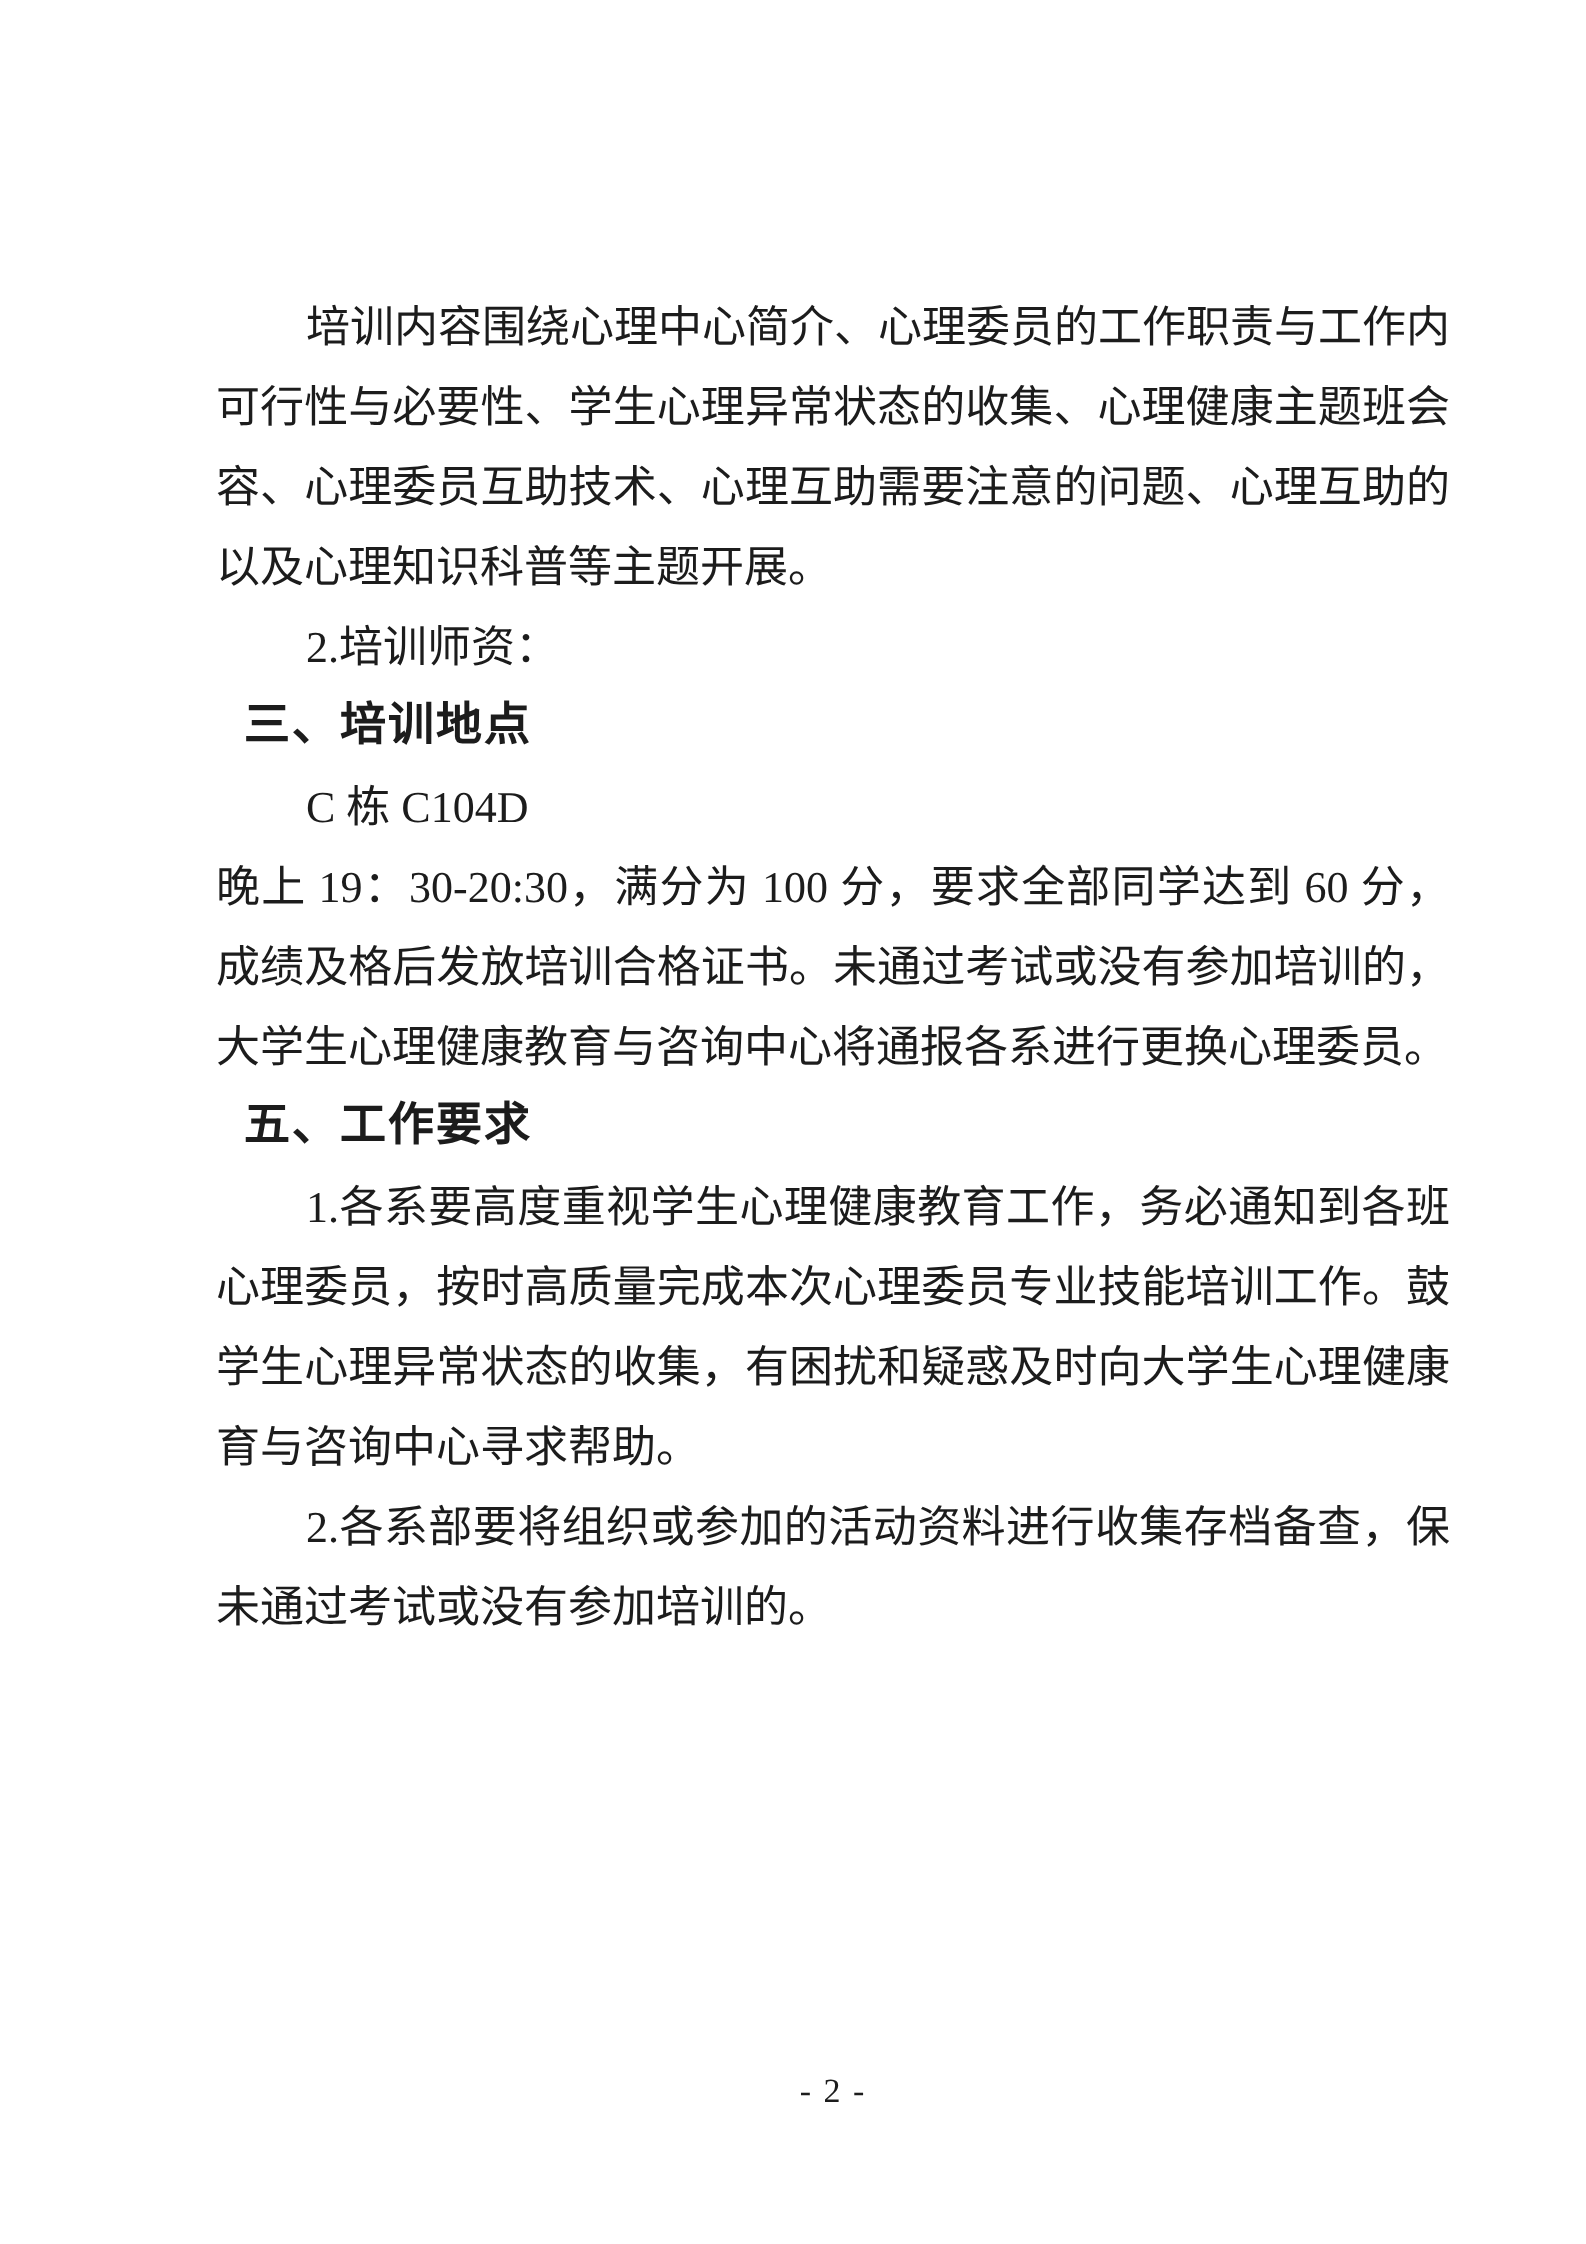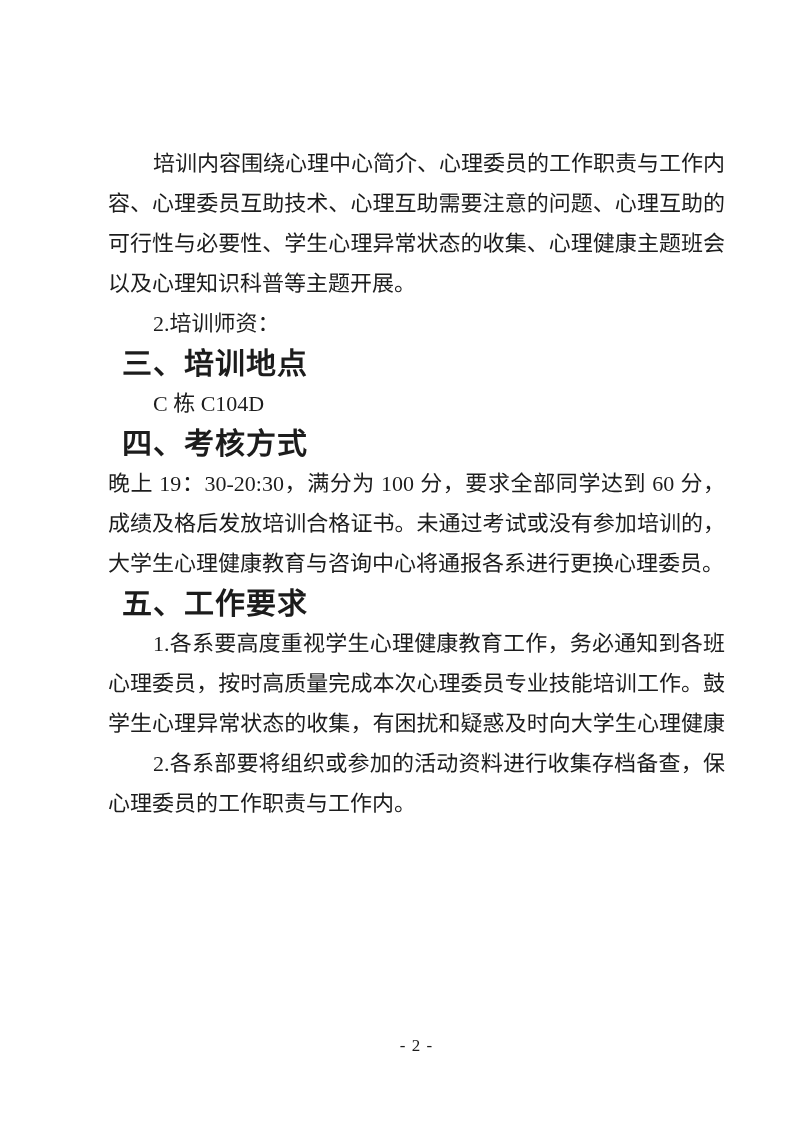--- a/index.html
+++ b/index.html
@@ -47,23 +47,23 @@
     font-family: Liberation Serif, serif;
   }
   
   .p-single {
     text-indent: 45px;
     text-align: center;
     text-align-last: left;
   }
   
   .heading {
-    font-family: Liberation Sans, sans-serif;
+    font-family: Liberation Mono, monospace;
     font-weight: bold;
-    font-size: 30px;
+    font-size: 23px;
     padding-left: 14px;
     text-align: left;
     text-align-last: left;
     letter-spacing: 1px;
   }
   .footer {
     position: absolute;
     top: 1034px;
     left: 0;
     width: 100%;
@@ -74,31 +74,31 @@
     color: #1c1c1c;
     letter-spacing: 1px;
   }
 </style>
 </head>
 <body>
 
 <div class="page" style="background: rgb(255, 255, 255); color: rgb(28, 28, 28); margin-left: 20px;">
   <div class="content">
       <div class="line p-first">培训内容围绕心理中心简介、心理委员的工作职责与工作内</div>
+      <div class="line p-mid">可行性与必要性、学生心理异常状态的收集、心理健康主题班会</div>
       <div class="line p-mid">容、心理委员互助技术、心理互助需要注意的问题、心理互助的</div>
-      <div class="line p-mid">可行性与必要性、学生心理异常状态的收集、心理健康主题班会</div>
       <div class="line p-last">以及心理知识科普等主题开展。</div>
       <div class="line p-single">2.培训师资：</div>
       <div class="line heading">三、培训地点</div>
       <div class="line p-single">C 栋 C104D</div>
-      <div class="line heading">四、考核方式</div>
       <div class="line p-mid">晚上 19：30-20:30，满分为 100 分，要求全部同学达到 60 分，</div>
       <div class="line p-mid">成绩及格后发放培训合格证书。未通过考试或没有参加培训的，</div>
       <div class="line p-last">大学生心理健康教育与咨询中心将通报各系进行更换心理委员。</div>
       <div class="line heading">五、工作要求</div>
       <div class="line p-first">1.各系要高度重视学生心理健康教育工作，务必通知到各班</div>
       <div class="line p-mid">心理委员，按时高质量完成本次心理委员专业技能培训工作。鼓</div>
       <div class="line p-mid">学生心理异常状态的收集，有困扰和疑惑及时向大学生心理健康教</div>
+      <div class="line p-last">育与咨询中心寻求帮助。</div>
       <div class="line p-first">2.各系部要将组织或参加的活动资料进行收集存档备查，保</div>
-      <div class="line p-last">心理委员的工作职责与工作内。</div>
+      <div class="line p-last">未通过考试或没有参加培训的。</div>
     </div>
   <div class="footer">- 2 -</div>
 </div>
 
 </body></html>

